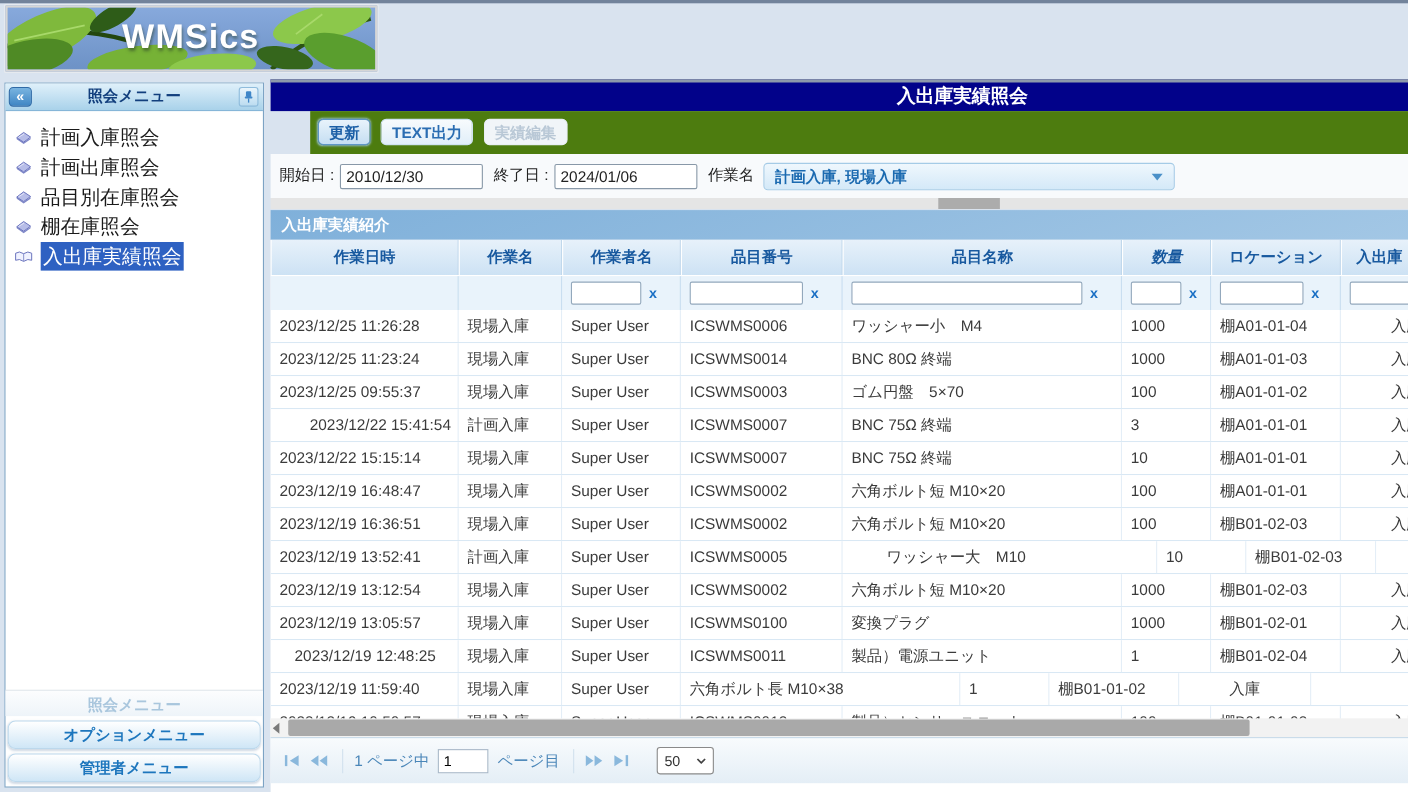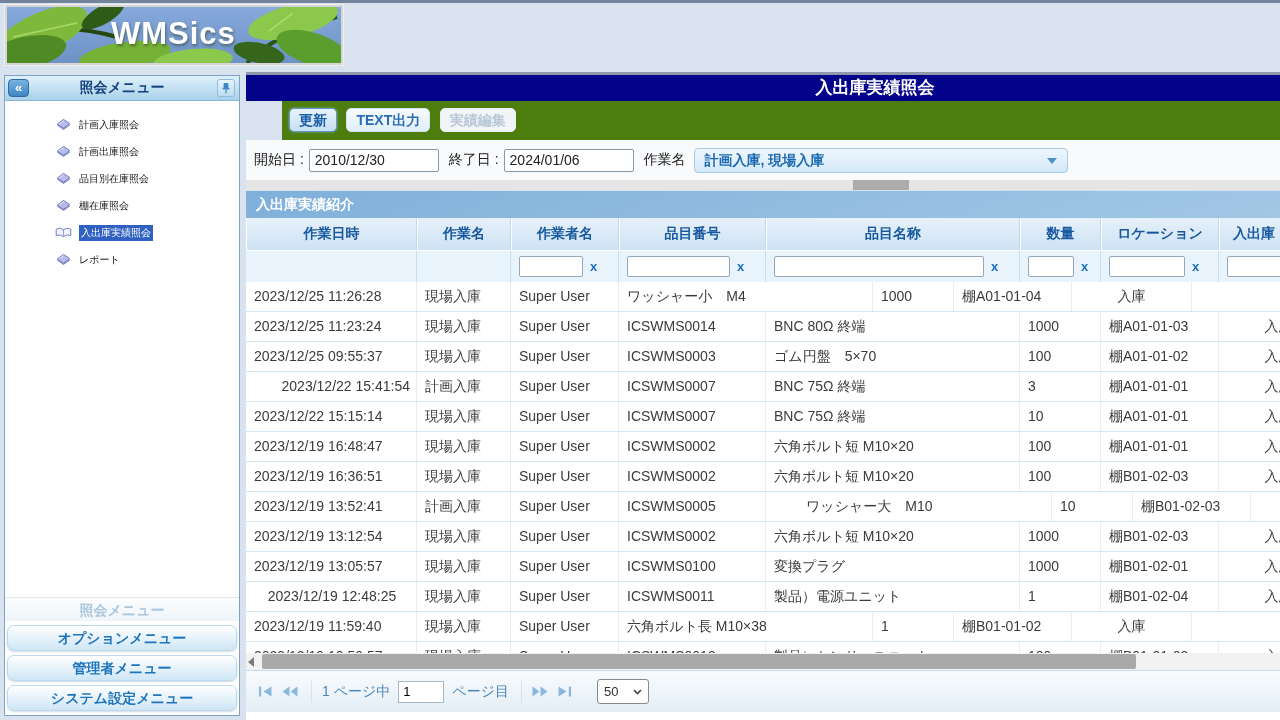--- a/index.html
+++ b/index.html
@@ -12,21 +12,21 @@
   .banner svg { position:absolute; left:0; top:0; }
   .banner-title { position:absolute; left:104px; top:9px; font-size:31px; font-weight:bold; color:#fff; letter-spacing:1px; text-shadow:1px 2px 3px rgba(40,60,40,.55); }
 
   
   .sidebar { position:absolute; left:4px; top:75px; width:236px; height:641px; background:#fff; border:1px solid #7da3c4; }
   .sidebar-header { position:relative; height:25px; background:linear-gradient(#dff0fa,#a9d2ea); border-bottom:1px solid #86b6d8; display:flex; align-items:center; }
   .collapse-btn { position:absolute; left:3px; top:3px; width:21px; height:18px; border-radius:4px; background:linear-gradient(#79b4e0,#3f86c4); color:#fff; font-weight:bold; text-align:center; line-height:16px; font-size:13px; border:1px solid #2f6aa6; cursor:pointer; }
   .sidebar-title { flex:1; text-align:center; color:#123f7d; font-weight:bold; font-size:14px; }
   .pin-btn { position:absolute; right:4px; top:3px; width:18px; height:18px; border-radius:3px; background:linear-gradient(#eaf5fc,#bcdcf0); border:1px solid #8fbcdc; display:flex; align-items:center; justify-content:center; cursor:pointer; }
   .menu-list { padding-top:10px; }
-  .menu-item { display:flex; align-items:center; height:27px; padding-left:8px; font-size:10px; color:#1a1a1a; cursor:pointer;margin-left:42px; }
+  .menu-item { display:flex; align-items:center; height:27px; padding-left:8px; font-size:18px; color:#1a1a1a; cursor:pointer; }
   .menu-item .micon { width:17px; height:15px; margin-right:7px; flex:none; }
   .mlabel.sel { background:#2e61c2; color:#fff; padding:1px 2px; }
   .sidebar-bottom { position:absolute; left:0; right:0; bottom:0; }
   .group-title { height:24px; line-height:24px; text-align:center; color:#a9c6dd; font-weight:bold; font-size:14px; background:linear-gradient(#fcfdfe,#eef4f9); border-top:1px solid #e0e6ec; cursor:pointer; }
   .bottom-btn { height:26px; line-height:25px; margin:4px 2px; text-align:center; font-weight:bold; font-size:14px; color:#1d76bd; background:linear-gradient(#ffffff,#cfe6f6); border:1px solid #bcd8ec; border-radius:7px; box-shadow:0 1px 2px rgba(120,150,180,.35); cursor:pointer; }
 
   
   .main { position:absolute; left:246px; top:72px; width:1034px; height:648px; }
   .title-bar { position:absolute; top:0; width:1034px; height:29px; background:#02028a; border-top:3px solid #8d99ab; overflow:hidden; }
   .title-inner { width:1258px; text-align:center; color:#fff; font-weight:bold; font-size:17px; line-height:26px; }
@@ -136,35 +136,26 @@
           </svg></span>
         <span class="mlabel">棚在庫照会</span>
       </div>
       <div class="menu-item">
         <span class="micon"><svg width="17" height="15" viewBox="0 0 17 15">
             <path d="M1.2 4.2 Q4.5 1.8 8.5 4.6 Q12.5 1.8 15.8 4.2 L15.8 10.6 Q12.5 8.8 8.5 11.6 Q4.5 8.8 1.2 10.6 Z" fill="#f0f2ff" stroke="#6a73bd" stroke-width="0.9"></path>
             <path d="M8.5 4.6 L8.5 11.6" stroke="#8a93cc" stroke-width="0.9"></path>
           </svg></span>
         <span class="mlabel sel">入出庫実績照会</span>
       </div>
-      <div class="menu-item">
-        <span class="micon"><svg width="17" height="15" viewBox="0 0 17 15">
-            <path d="M2.2 8.6 L8.5 13 L14.8 8.6 L14.8 7.2 L8.5 11.4 L2.2 7.2 Z" fill="#8089c8"></path>
-            <path d="M2.2 7.2 L8.5 2.4 L14.8 6.6 L8.5 11.2 Z" fill="#b7bde8" stroke="#6a73bd" stroke-width="0.9"></path>
-            <path d="M3.8 6.9 L9 3.7" stroke="#e8eaf8" stroke-width="0.8" fill="none"></path>
-          </svg></span>
-        <span class="mlabel">レポート</span>
-      </div>
     </div>
   <div class="sidebar-bottom">
     <div class="group-title">照会メニュー</div>
     <div id="bottom-menus">
         <div class="bottom-btn">オプションメニュー</div>
         <div class="bottom-btn">管理者メニュー</div>
-        <div class="bottom-btn">システム設定メニュー</div>
       </div>
   </div>
 </div>
 
 <div class="main">
   <div class="title-bar">
     <div class="title-inner">入出庫実績照会</div>
   </div>
   <div class="toolbar">
     <span class="btn btn-primary">更新</span>
@@ -186,21 +177,21 @@
       <div class="thumb"></div>
     </div>
   <div class="panel-header">入出庫実績紹介</div>
   <div class="grid">
     <div class="grid-header" id="grid-header">
         <div class="gh-cell" style="width: 171px;">作業日時</div>
         <div class="gh-cell" style="width: 94px;">作業名</div>
         <div class="gh-cell" style="width: 108px;">作業者名</div>
         <div class="gh-cell" style="width: 147px;">品目番号</div>
         <div class="gh-cell" style="width: 254px;">品目名称</div>
-        <div class="gh-cell" style="width: 81px;">数量</div>
+        <div class="gh-cell" style="width: 81px; font-style: italic;">数量</div>
         <div class="gh-cell" style="width: 118px;">ロケーション</div>
         <div class="gh-cell" style="width: 120px; text-align: left; padding-left: 13px;">入出庫</div>
       </div>
     <div class="grid-filter" id="grid-filter">
         <div class="gf-cell" style="width: 171px;"></div>
         <div class="gf-cell" style="width: 94px;"></div>
         <div class="gf-cell" style="width: 108px;">
           <input class="gf-input" style="width: 64px;">
           <span class="gf-x">x</span>
         </div>
@@ -222,20 +213,21 @@
         </div>
         <div class="gf-cell" style="width: 120px;">
           <input class="gf-input" style="width: 96px;">
         </div>
       </div>
     <div id="grid-body">
         <div class="g-row">
           <div class="g-cell" style="width: 171px;">2023/12/25  11:26:28</div>
           <div class="g-cell" style="width: 94px;">現場入庫</div>
           <div class="g-cell" style="width: 108px;">Super User</div>
+          <div class="g-cell" style="width: 147px;">ICSWMS0006</div>
           <div class="g-cell" style="width: 254px;">ワッシャー小　M4</div>
           <div class="g-cell" style="width: 81px;">1000</div>
           <div class="g-cell" style="width: 118px;">棚A01-01-04</div>
           <div class="g-cell center" style="width: 120px;">入庫</div>
         </div>
         <div class="g-row">
           <div class="g-cell" style="width: 171px;">2023/12/25  11:23:24</div>
           <div class="g-cell" style="width: 94px;">現場入庫</div>
           <div class="g-cell" style="width: 108px;">Super User</div>
           <div class="g-cell" style="width: 147px;">ICSWMS0014</div>

